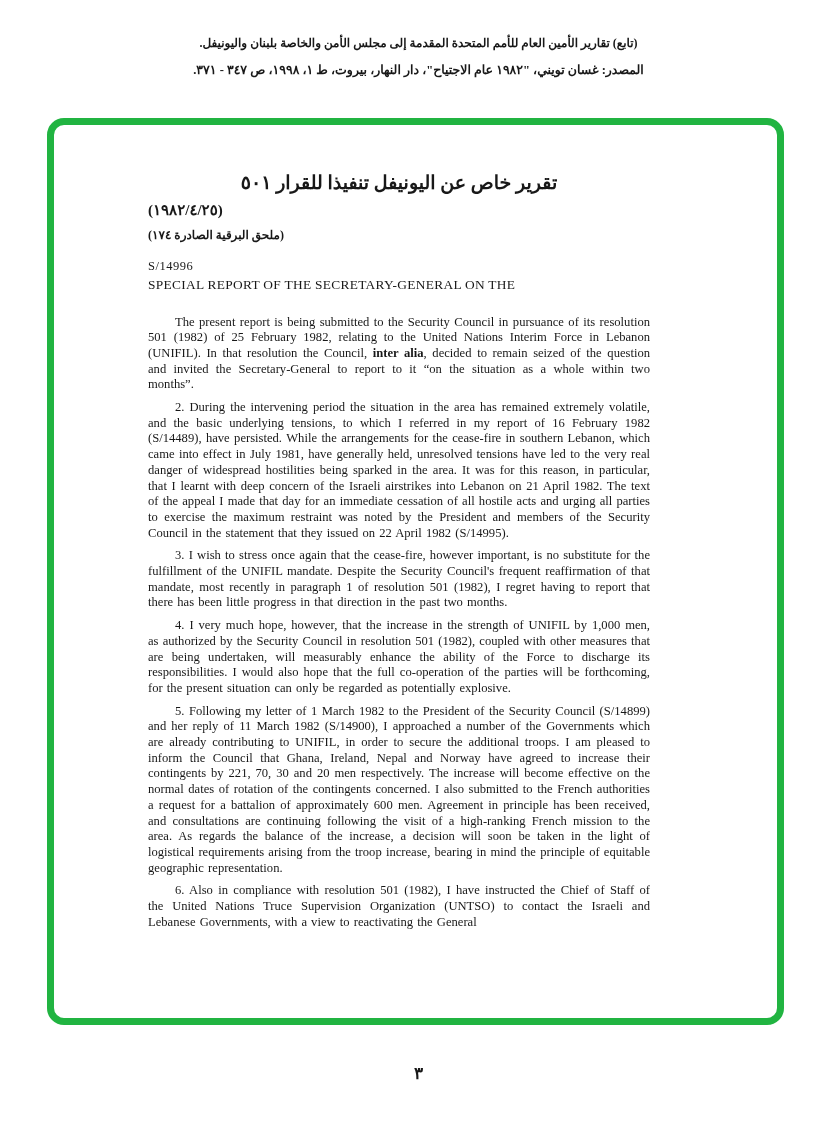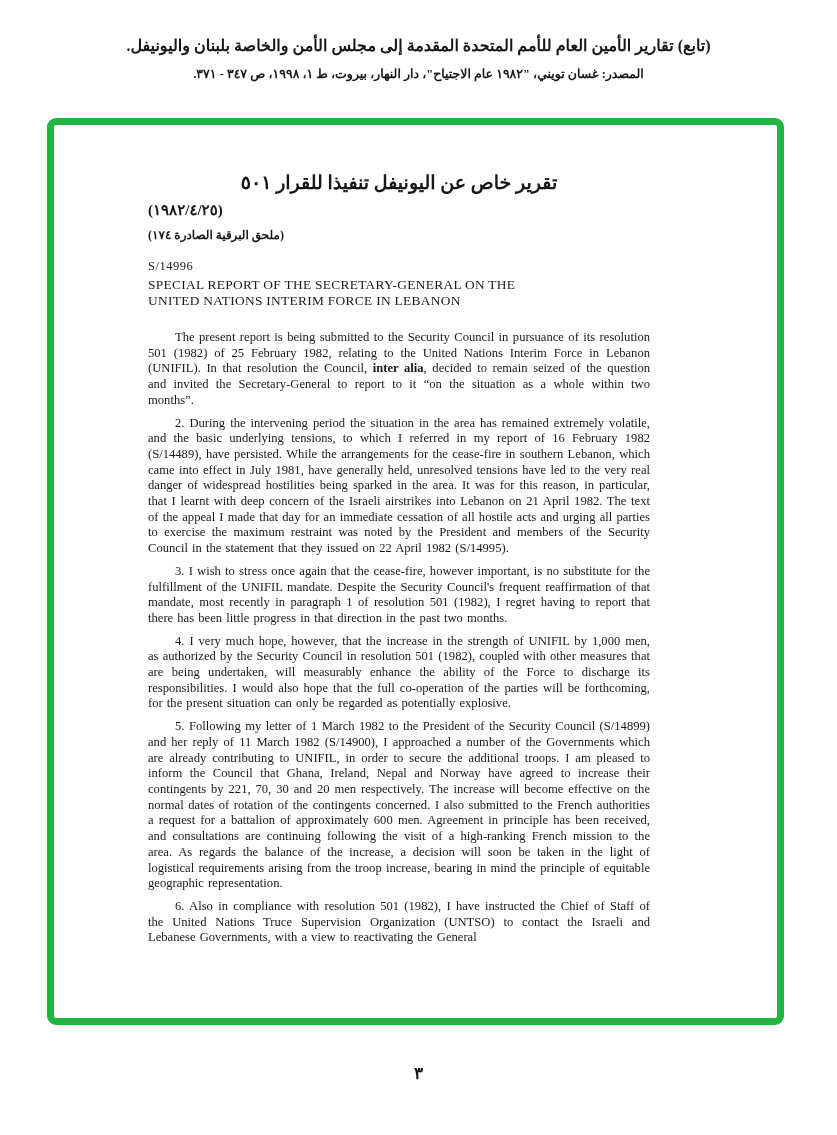--- a/index.html
+++ b/index.html
@@ -14,31 +14,31 @@
   }
   .page-header {
     position: absolute;
     top: 36px;
     left: 0;
     width: 100%;
     text-align: center;
     font-weight: bold;
     direction: rtl;
   }
-  .hdr-line1 { font-size: 16px; letter-spacing: 0.2px; }
+  .hdr-line1 { font-size: 12px; letter-spacing: 0.2px; }
   .hdr-line2 { font-size: 12.5px; margin-top: 11px; }
 
   .green-box {
     position: absolute;
     left: 47px;
     top: 118px;
     width: 723px;
     height: 893px;
     border: 7px solid #21b441;
-    border-radius: 9px;
+    border-radius: 17px;
     background: #ffffff;
   }
   .doc-column {
     width: 502px;
     margin-left: 94px;
   }
   .ar-title {
     margin-top: 46px;
     text-align: center;
     direction: rtl;
@@ -103,21 +103,20 @@
 </div>
 
 <div class="green-box" style="border-color: rgb(33, 180, 65);">
   <div class="doc-column">
     <div class="ar-title">تقرير خاص عن اليونيفل تنفيذا للقرار ٥٠١</div>
     <div class="ar-date">(١٩٨٢/٤/٢٥)</div>
     <div class="ar-note">(ملحق البرقية الصادرة ١٧٤)</div>
     <div class="doc-symbol">S/14996</div>
     <div class="en-title">
       <div>SPECIAL REPORT OF THE SECRETARY-GENERAL ON THE</div>
-      <div>UNITED NATIONS INTERIM FORCE IN LEBANON</div>
     </div>
     <div class="body-text">
       <p class="para"><span>The present report is being submitted to the Security Council in pursuance of its resolution 501 (1982) of 25 February 1982, relating to the United Nations Interim Force in Lebanon (UNIFIL). In that resolution the Council, </span><strong>inter alia</strong><span>, decided to remain seized of the question and invited the Secretary-General to report to it “on the situation as a whole within two months”.</span></p>
       <p class="para">2. During the intervening period the situation in the area has remained extremely volatile, and the basic underlying tensions, to which I referred in my report of 16 February 1982 (S/14489), have persisted. While the arrangements for the cease-fire in southern Lebanon, which came into effect in July 1981, have generally held, unresolved tensions have led to the very real danger of widespread hostilities being sparked in the area. It was for this reason, in particular, that I learnt with deep concern of the Israeli airstrikes into Lebanon on 21 April 1982. The text of the appeal I made that day for an immediate cessation of all hostile acts and urging all parties to exercise the maximum restraint was noted by the President and members of the Security Council in the statement that they issued on 22 April 1982 (S/14995).</p>
       <p class="para">3. I wish to stress once again that the cease-fire, however important, is no substitute for the fulfillment of the UNIFIL mandate. Despite the Security Council's frequent reaffirmation of that mandate, most recently in paragraph 1 of resolution 501 (1982), I regret having to report that there has been little progress in that direction in the past two months.</p>
       <p class="para">4. I very much hope, however, that the increase in the strength of UNIFIL by 1,000 men, as authorized by the Security Council in resolution 501 (1982), coupled with other measures that are being undertaken, will measurably enhance the ability of the Force to discharge its responsibilities. I would also hope that the full co-operation of the parties will be forthcoming, for the present situation can only be regarded as potentially explosive.</p>
       <p class="para">5. Following my letter of 1 March 1982 to the President of the Security Council (S/14899) and her reply of 11 March 1982 (S/14900), I approached a number of the Governments which are already contributing to UNIFIL, in order to secure the additional troops. I am pleased to inform the Council that Ghana, Ireland, Nepal and Norway have agreed to increase their contingents by 221, 70, 30 and 20 men respectively. The increase will become effective on the normal dates of rotation of the contingents concerned. I also submitted to the French authorities a request for a battalion of approximately 600 men. Agreement in principle has been received, and consultations are continuing following the visit of a  high-ranking French mission to the area. As regards the balance of the increase, a decision will soon be taken in the light of logistical requirements arising from the troop increase, bearing in mind the principle of equitable geographic representation.</p>
       <p class="para">6. Also in compliance with resolution 501 (1982), I have instructed the Chief of Staff of the United Nations Truce Supervision Organization (UNTSO) to contact the Israeli and Lebanese Governments, with a view to reactivating the General</p>
     </div>
   </div>

